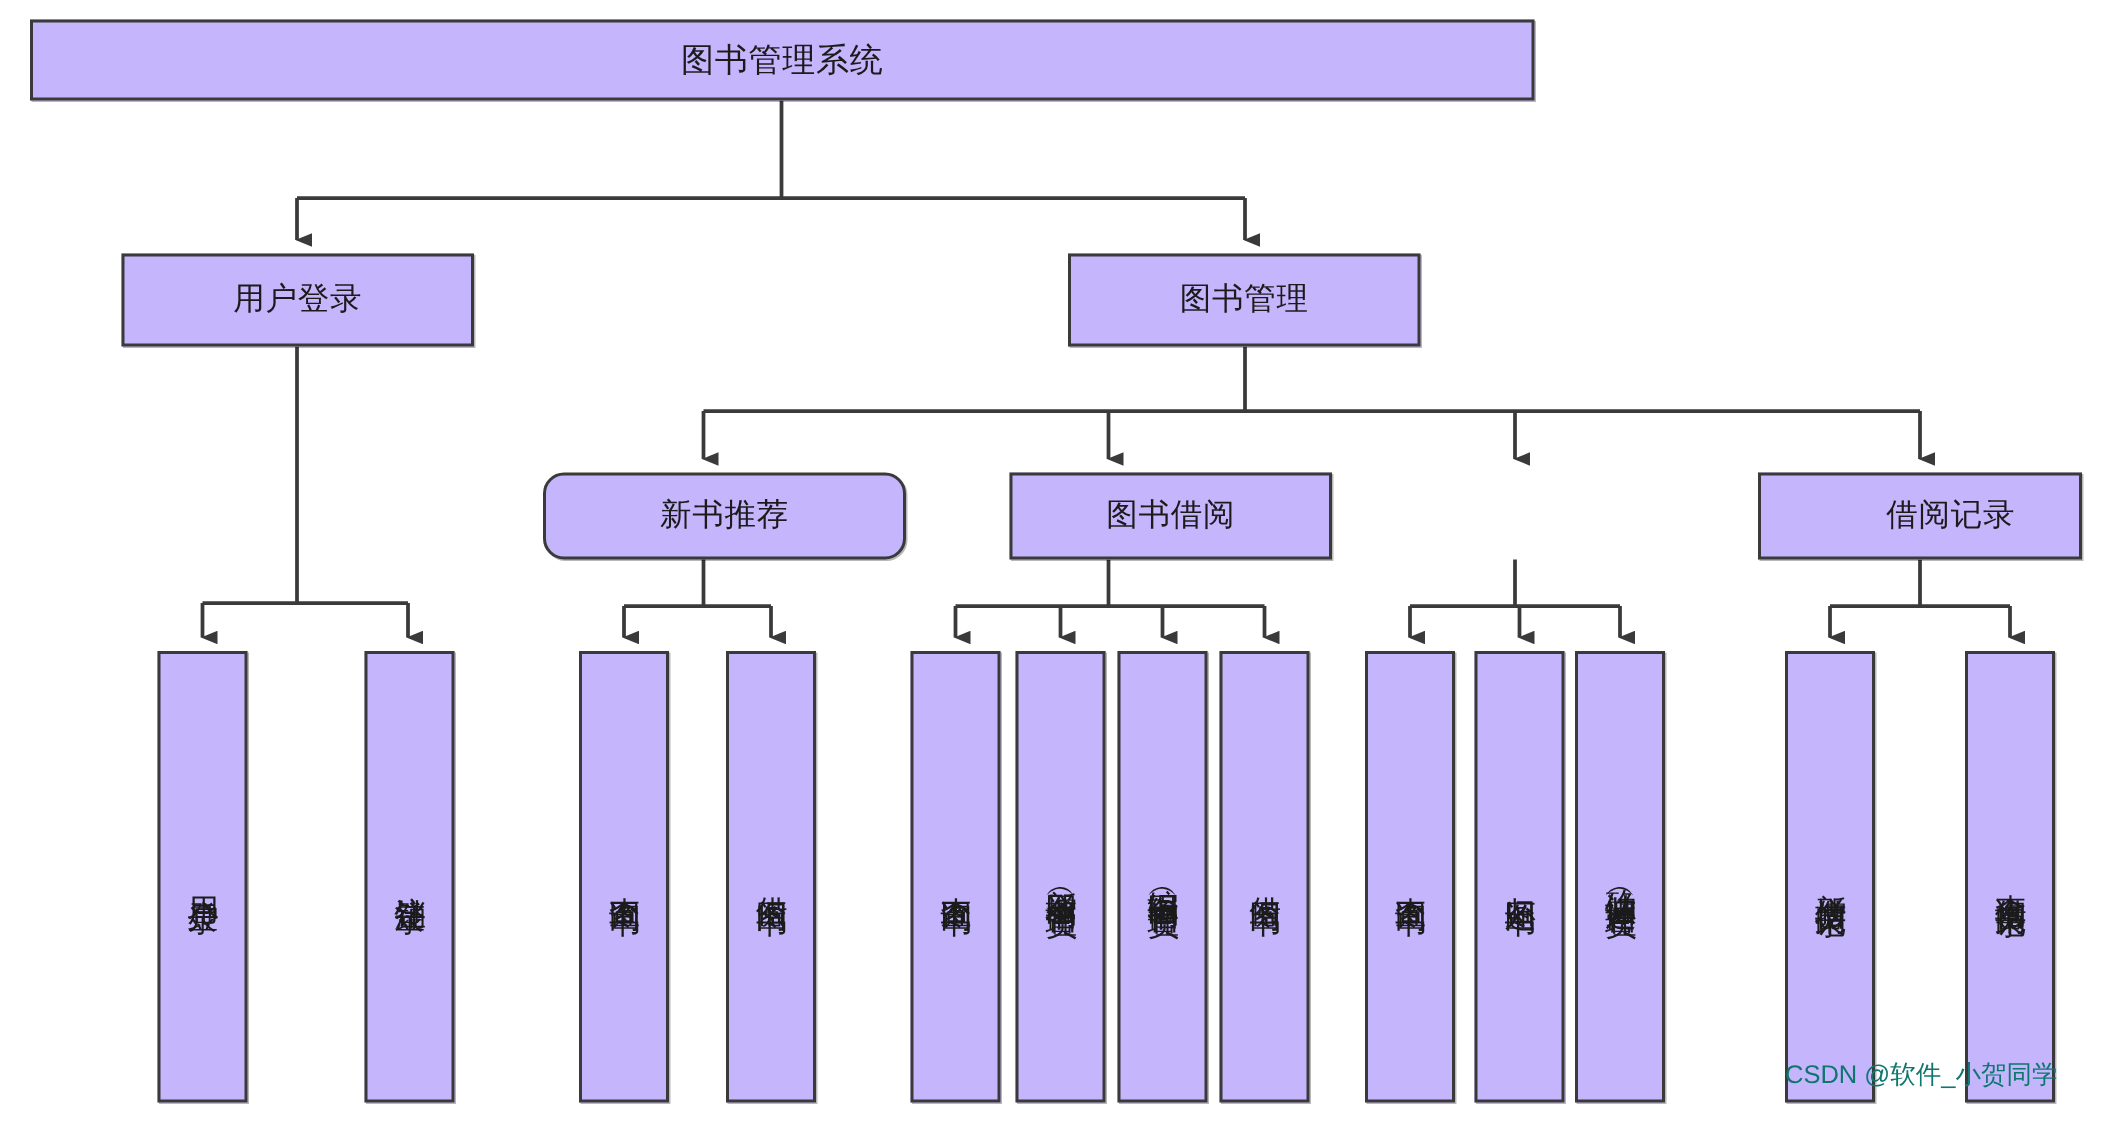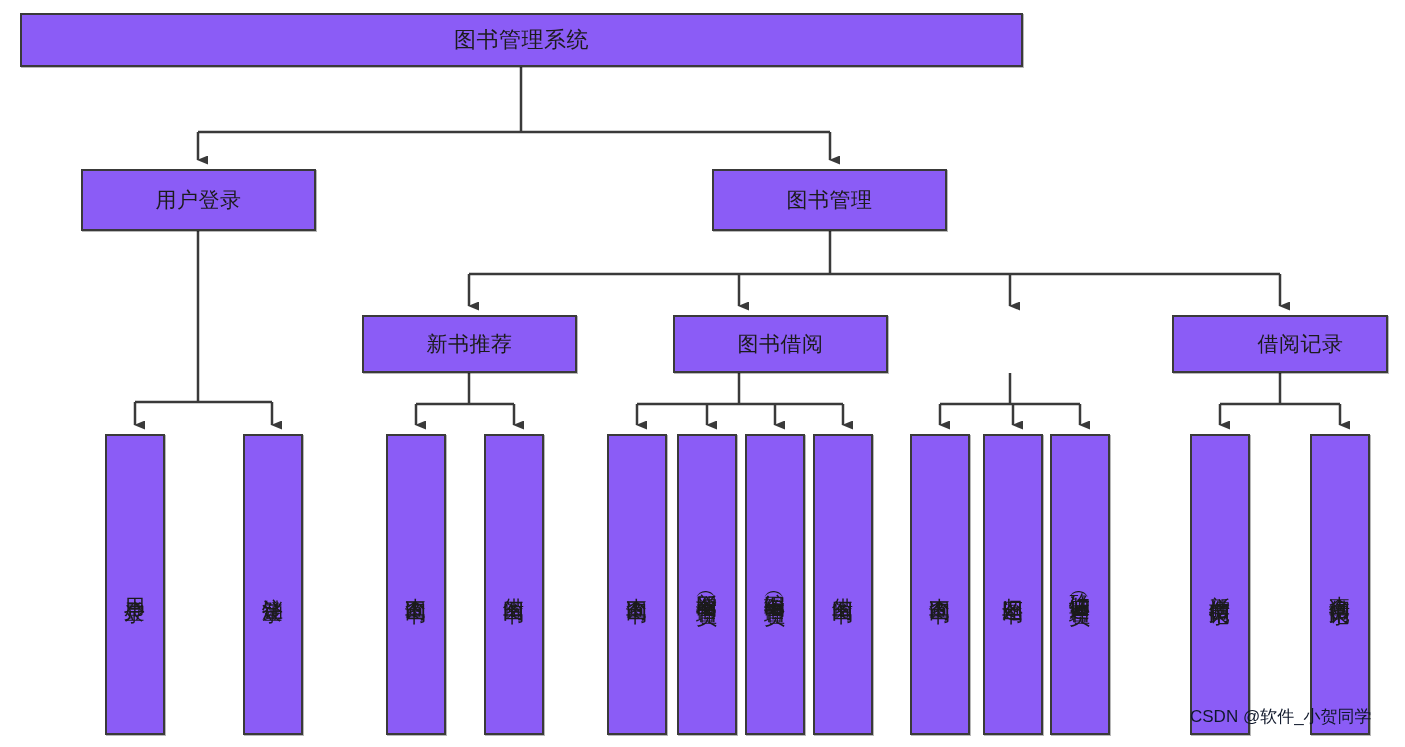--- a/index.html
+++ b/index.html
@@ -21,21 +21,21 @@
     position: absolute;
     left: 0;
     top: 0;
     width: 1405px;
     height: 747px;
     pointer-events: none;
   }
   .node {
     position: absolute;
     box-sizing: border-box;
-    background: #8b5cf6;
+    background: #c4b5fd;
     border: 2px solid #3a3a3a;
     box-shadow: 1px 1px 0 rgba(0,0,0,0.28);
     display: flex;
     align-items: center;
     justify-content: center;
     color: #1b1b1b;
   }
   .node-label {
     display: block;
     text-align: center;
@@ -60,21 +60,21 @@
     writing-mode: vertical-rl;
     text-orientation: upright;
     font-size: 21px;
     line-height: 1.0;
     letter-spacing: 2px;
     white-space: nowrap;
   }
   .watermark {
     position: absolute;
     font-size: 17px;
-    color: #0f172a;
+    color: #0f766e;
     white-space: nowrap;
     user-select: none;
   }
 </style>
 </head>
 <body>
 
 <div id="canvas">
 
   <svg class="wires" viewBox="0 0 1405 747" width="1405" height="747">
@@ -131,21 +131,21 @@
     <span class="node-label">图书管理系统</span>
   </div>
 
   <div class="node h" style="left:81px; top:169px; width:235px; height:62px;">
     <span class="node-label">用户登录</span>
   </div>
   <div class="node h" style="left:712px; top:169px; width:235px; height:62px;">
     <span class="node-label">图书管理</span>
   </div>
 
-  <div class="node h" style="left:362px; top:315px; width:215px; height:58px;">
+  <div class="node h" style="left:362px; top:315px; width:242px; height:58px;border-radius:14px;">
     <span class="node-label">新书推荐</span>
   </div>
   <div class="node h" style="left:632px; top:315px; width:215px; height:58px;margin-left:41px;">
     <span class="node-label">图书借阅</span>
   </div>
   <div class="node h" style="left:1172px; top:315px; width:216px; height:58px;padding-left:41px;">
     <span class="node-label">借阅记录</span>
   </div>
 
   <div class="node v" style="left:105px; top:434px; width:60px; height:301px;">

